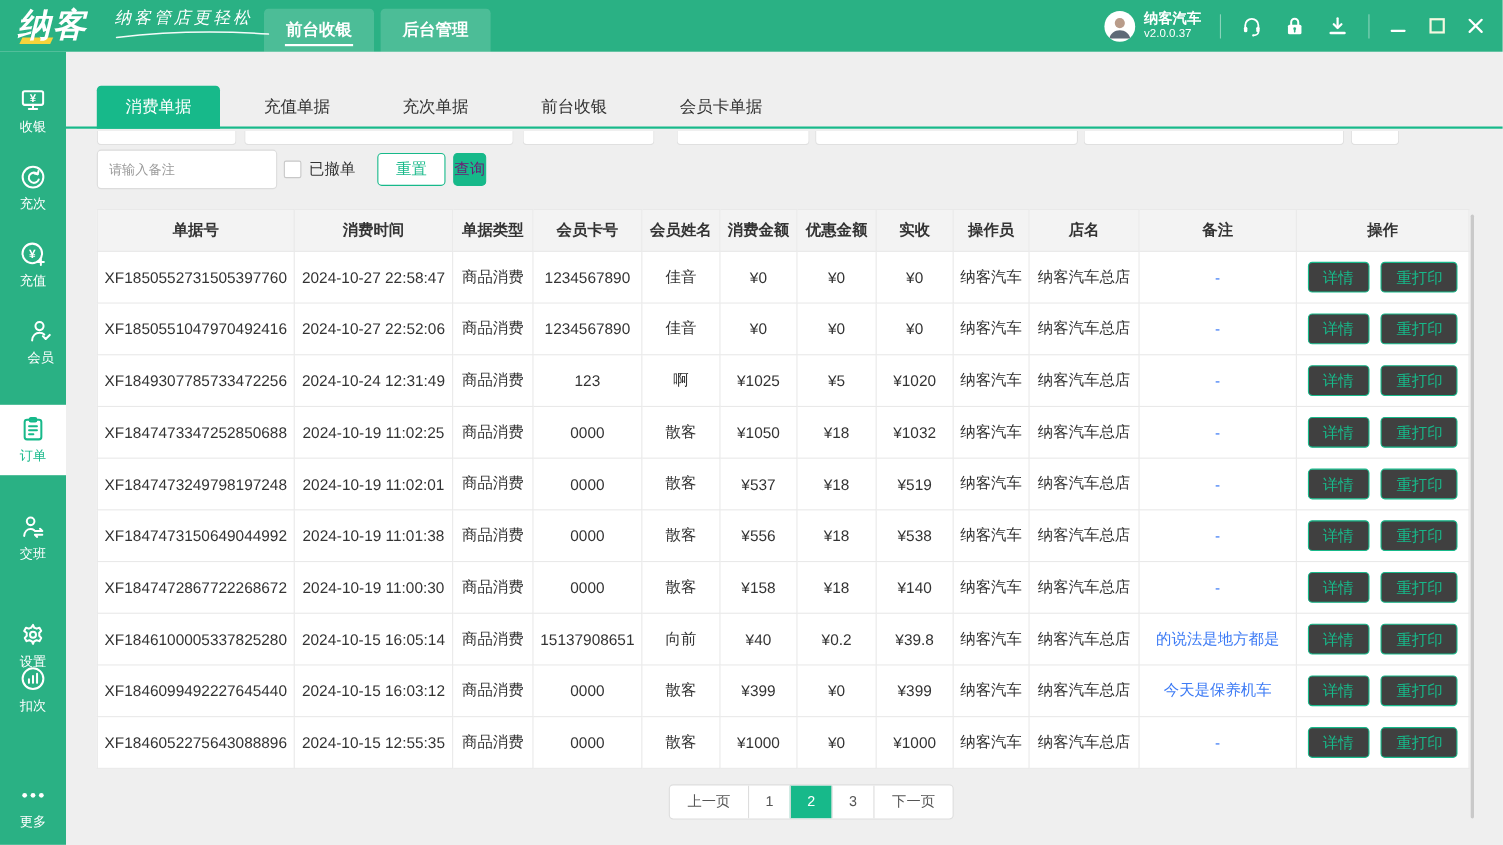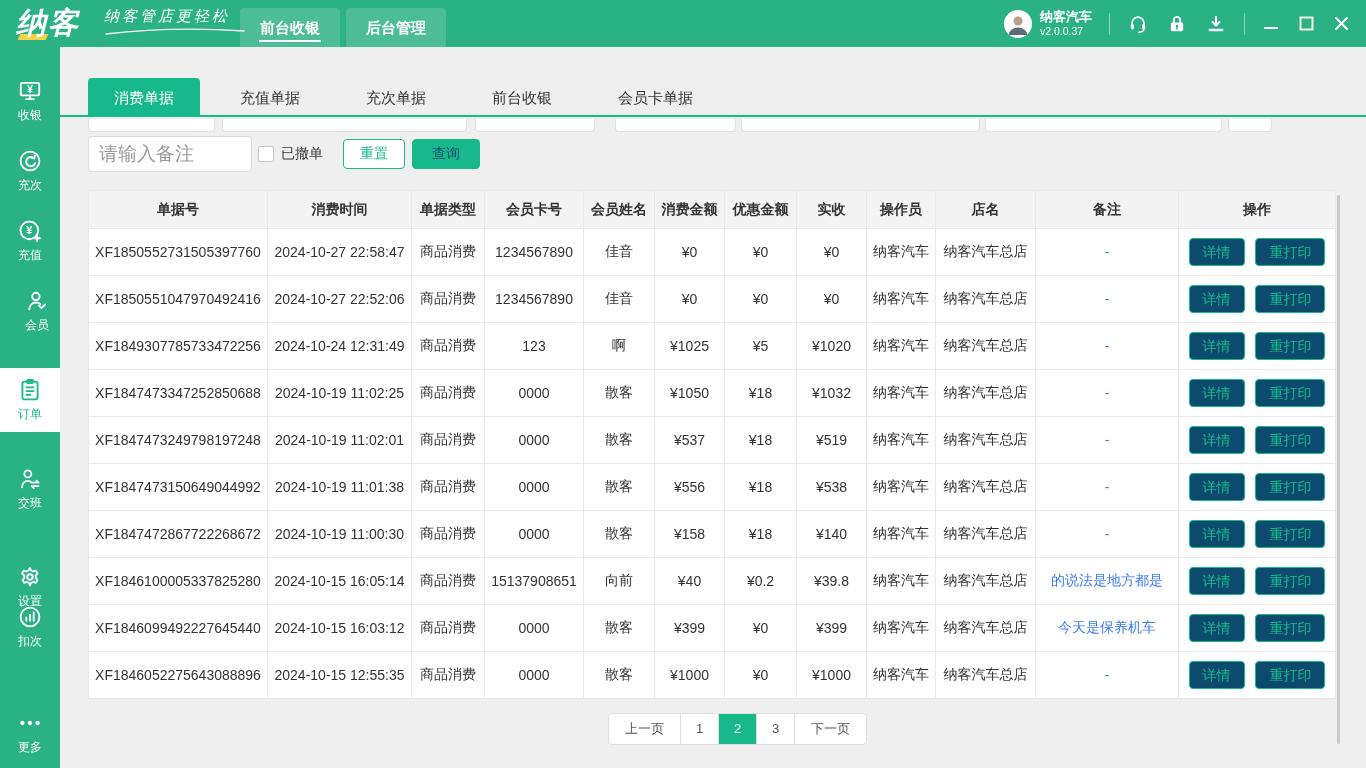--- a/index.html
+++ b/index.html
@@ -49,36 +49,36 @@
   .tabs { position:absolute; left:0; top:31px; width:100%; height:39px;
     border-bottom:2px solid #17b98a; padding-left:28px; display:flex; gap:14px; }
   .tab { height:39px; line-height:39px; padding:0 26px; font-size:15px; color:#333; cursor:pointer; }
   .tab.active { background:#17b98a; color:#fff; border-radius:4px 4px 0 0; }
 
   .clipped-input { position:absolute; top:72px; height:13px; background:#fff;
     border:1px solid #e0e0e0; border-top:none; border-radius:0 0 4px 4px; }
 
   .filter-row { position:absolute; left:28px; top:89px; height:36px; display:flex; align-items:center; }
   .remark-input { width:164px; height:36px; border:1px solid #dcdcdc; border-radius:4px;
-    padding:0 10px; font-size:19px; color:#333; background:#fff; outline:none; }
+    padding:0 10px; font-size:12px; color:#333; background:#fff; outline:none; }
   .remark-input::placeholder { color:#9a9a9a; }
   .checkbox { width:16px; height:16px; border:1px solid #c8c8c8; border-radius:2px; background:#fff; margin-left:6px; cursor:pointer; flex:0 0 auto; }
   .chk-label { margin-left:7px; font-size:14px; color:#333; }
   .btn { height:30px; border-radius:4px; font-size:14px; cursor:pointer; }
   .btn-reset { margin-left:20px; padding:0 16px; background:#fff; border:1px solid #17b98a; color:#17b98a; }
-  .btn-search { margin-left:7px; padding:0 19px; background:#17b98a; border:1px solid #17b98a; color:#0c4a6e; }
+  .btn-search { margin-left:7px; padding:0 0; background:#17b98a; border:1px solid #17b98a; color:#701a75; }
 
   table.grid { position:absolute; left:28px; top:143px; width:1247px; border-collapse:collapse;
     background:#fff; table-layout:fixed; }
   .grid th { height:38px; background:#f3f3f3; font-size:14px; font-weight:bold; color:#333;
     border:1px solid #e9e9e9; text-align:center; }
   .grid td { height:47px; font-size:14px; color:#333; border:1px solid #e9e9e9;
     text-align:center; white-space:nowrap; overflow:hidden; padding:0 2px; }
   .grid td.remark { color:#3d7bf5; }
-  .act-btn { display:inline-block; height:28px; line-height:26px; padding:0 13px; background:#0c4a6e;
+  .act-btn { display:inline-block; height:28px; line-height:26px; padding:0 13px; background:#404040;
     border:1px solid #17b98a; color:#17b98a; border-radius:4px; font-size:14px; cursor:pointer; }
   .act-btn + .act-btn { margin-left:7px; }
 
   .scroll-thumb { position:absolute; left:1277px; top:148px; width:3px; height:549px;
     background:#c9c9c9; border-radius:2px; cursor:pointer; }
 
   .pagination { position:absolute; left:548px; top:666px; display:flex; background:#fff;
     border:1px solid #ddd; border-radius:4px; overflow:hidden; }
   .page-item { min-width:38px; height:30px; line-height:30px; text-align:center;
     font-size:13px; color:#555; cursor:pointer; border-left:1px solid #ddd; }

